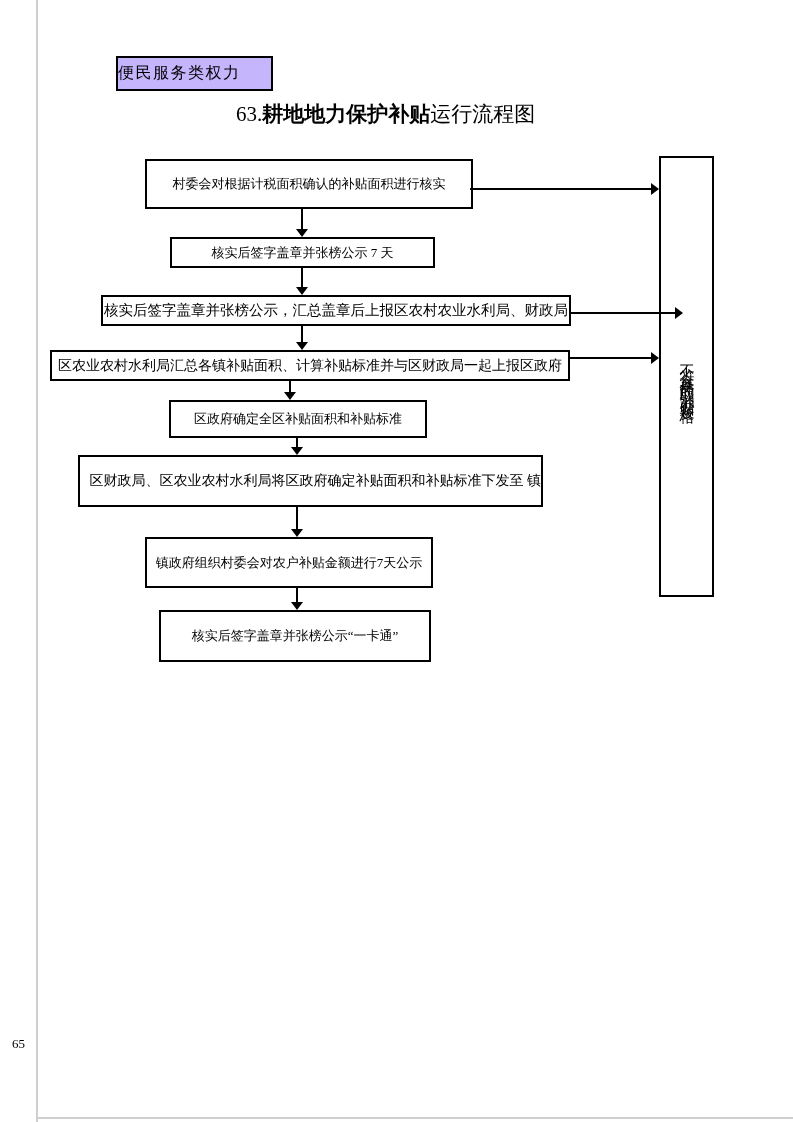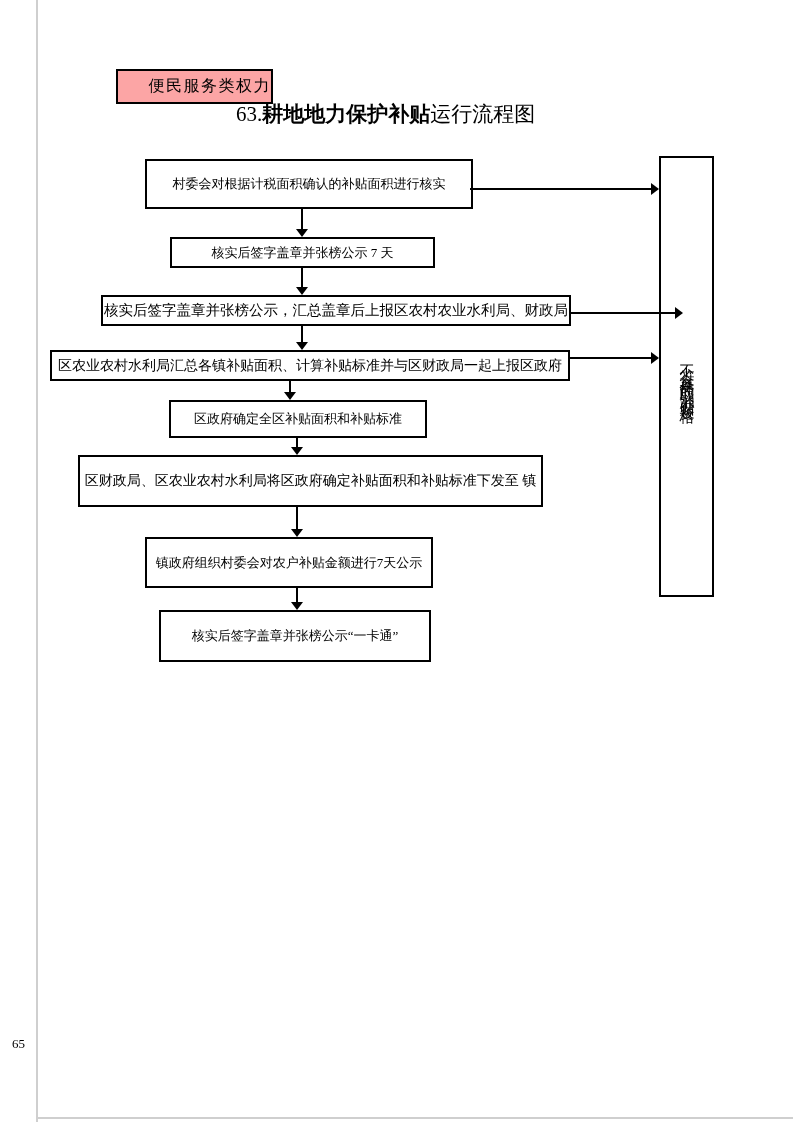--- a/index.html
+++ b/index.html
@@ -3,23 +3,23 @@
 <meta charset="utf-8">
 <style>
   html,body{margin:0;padding:0;background:#ffffff;}
   body{font-family:"Liberation Serif","DejaVu Serif",serif;color:#000;}
   #page{position:relative;width:793px;height:1122px;background:#ffffff;overflow:hidden;}
 
   
   .edge-v{position:absolute;left:36px;top:0;width:2px;height:1122px;background:#cfcfcf;}
   .edge-h{position:absolute;left:36px;top:1117px;width:757px;height:2px;background:#cfcfcf;}
 
-  .category-box{position:absolute;left:116px;top:69px;width:157px;height:35px;
-    border:2px solid #000;box-sizing:border-box;display:flex;align-items:center;justify-content:flex-end;
-    font-size:16px;letter-spacing:1.5px;background:#fca5a5;}
+  .category-box{position:absolute;left:116px;top:56px;width:157px;height:35px;
+    border:2px solid #000;box-sizing:border-box;display:flex;align-items:center;justify-content:flex-start;
+    font-size:16px;letter-spacing:1.5px;background:#c4b5fd;}
 
   .doc-title{position:absolute;left:236px;top:100px;white-space:nowrap;font-size:21px;}
   .doc-title .t-bold{font-weight:700;font-family:"Liberation Sans","DejaVu Sans",sans-serif;}
 
   .flow-box{position:absolute;border:2px solid #000;box-sizing:border-box;background:#fff;
     display:flex;align-items:center;justify-content:center;text-align:center;
     white-space:nowrap;font-size:13px;z-index:2;}
 
   .side-box{position:absolute;left:659px;top:156px;width:55px;height:441px;
     border:2px solid #000;box-sizing:border-box;background:#fff;z-index:1;
@@ -68,21 +68,21 @@
   </div>
 
   <div class="flow-box" style="left:50px;top:350px;width:520px;height:31px;font-size:14px;">
     <span>区农业农村水利局汇总各镇补贴面积、计算补贴标准并与区财政局一起上报区政府</span>
   </div>
 
   <div class="flow-box" style="left:169px;top:400px;width:258px;height:38px;">
     <span>区政府确定全区补贴面积和补贴标准</span>
   </div>
 
-  <div class="flow-box" style="left:78px;top:455px;width:465px;height:52px;font-size:14px;">
+  <div class="flow-box" style="left:78px;top:455px;width:465px;height:52px;font-size:14px;justify-content:flex-end;">
     <span>区财政局、区农业农村水利局将区政府确定补贴面积和补贴标准下发至 镇</span>
   </div>
 
   <div class="flow-box" style="left:145px;top:537px;width:288px;height:51px;">
     <span>镇政府组织村委会对农户补贴金额进行7天公示</span>
   </div>
 
   <div class="flow-box" style="left:159px;top:610px;width:272px;height:52px;">
     <span>核实后签字盖章并张榜公示“一卡通”</span>
   </div>

